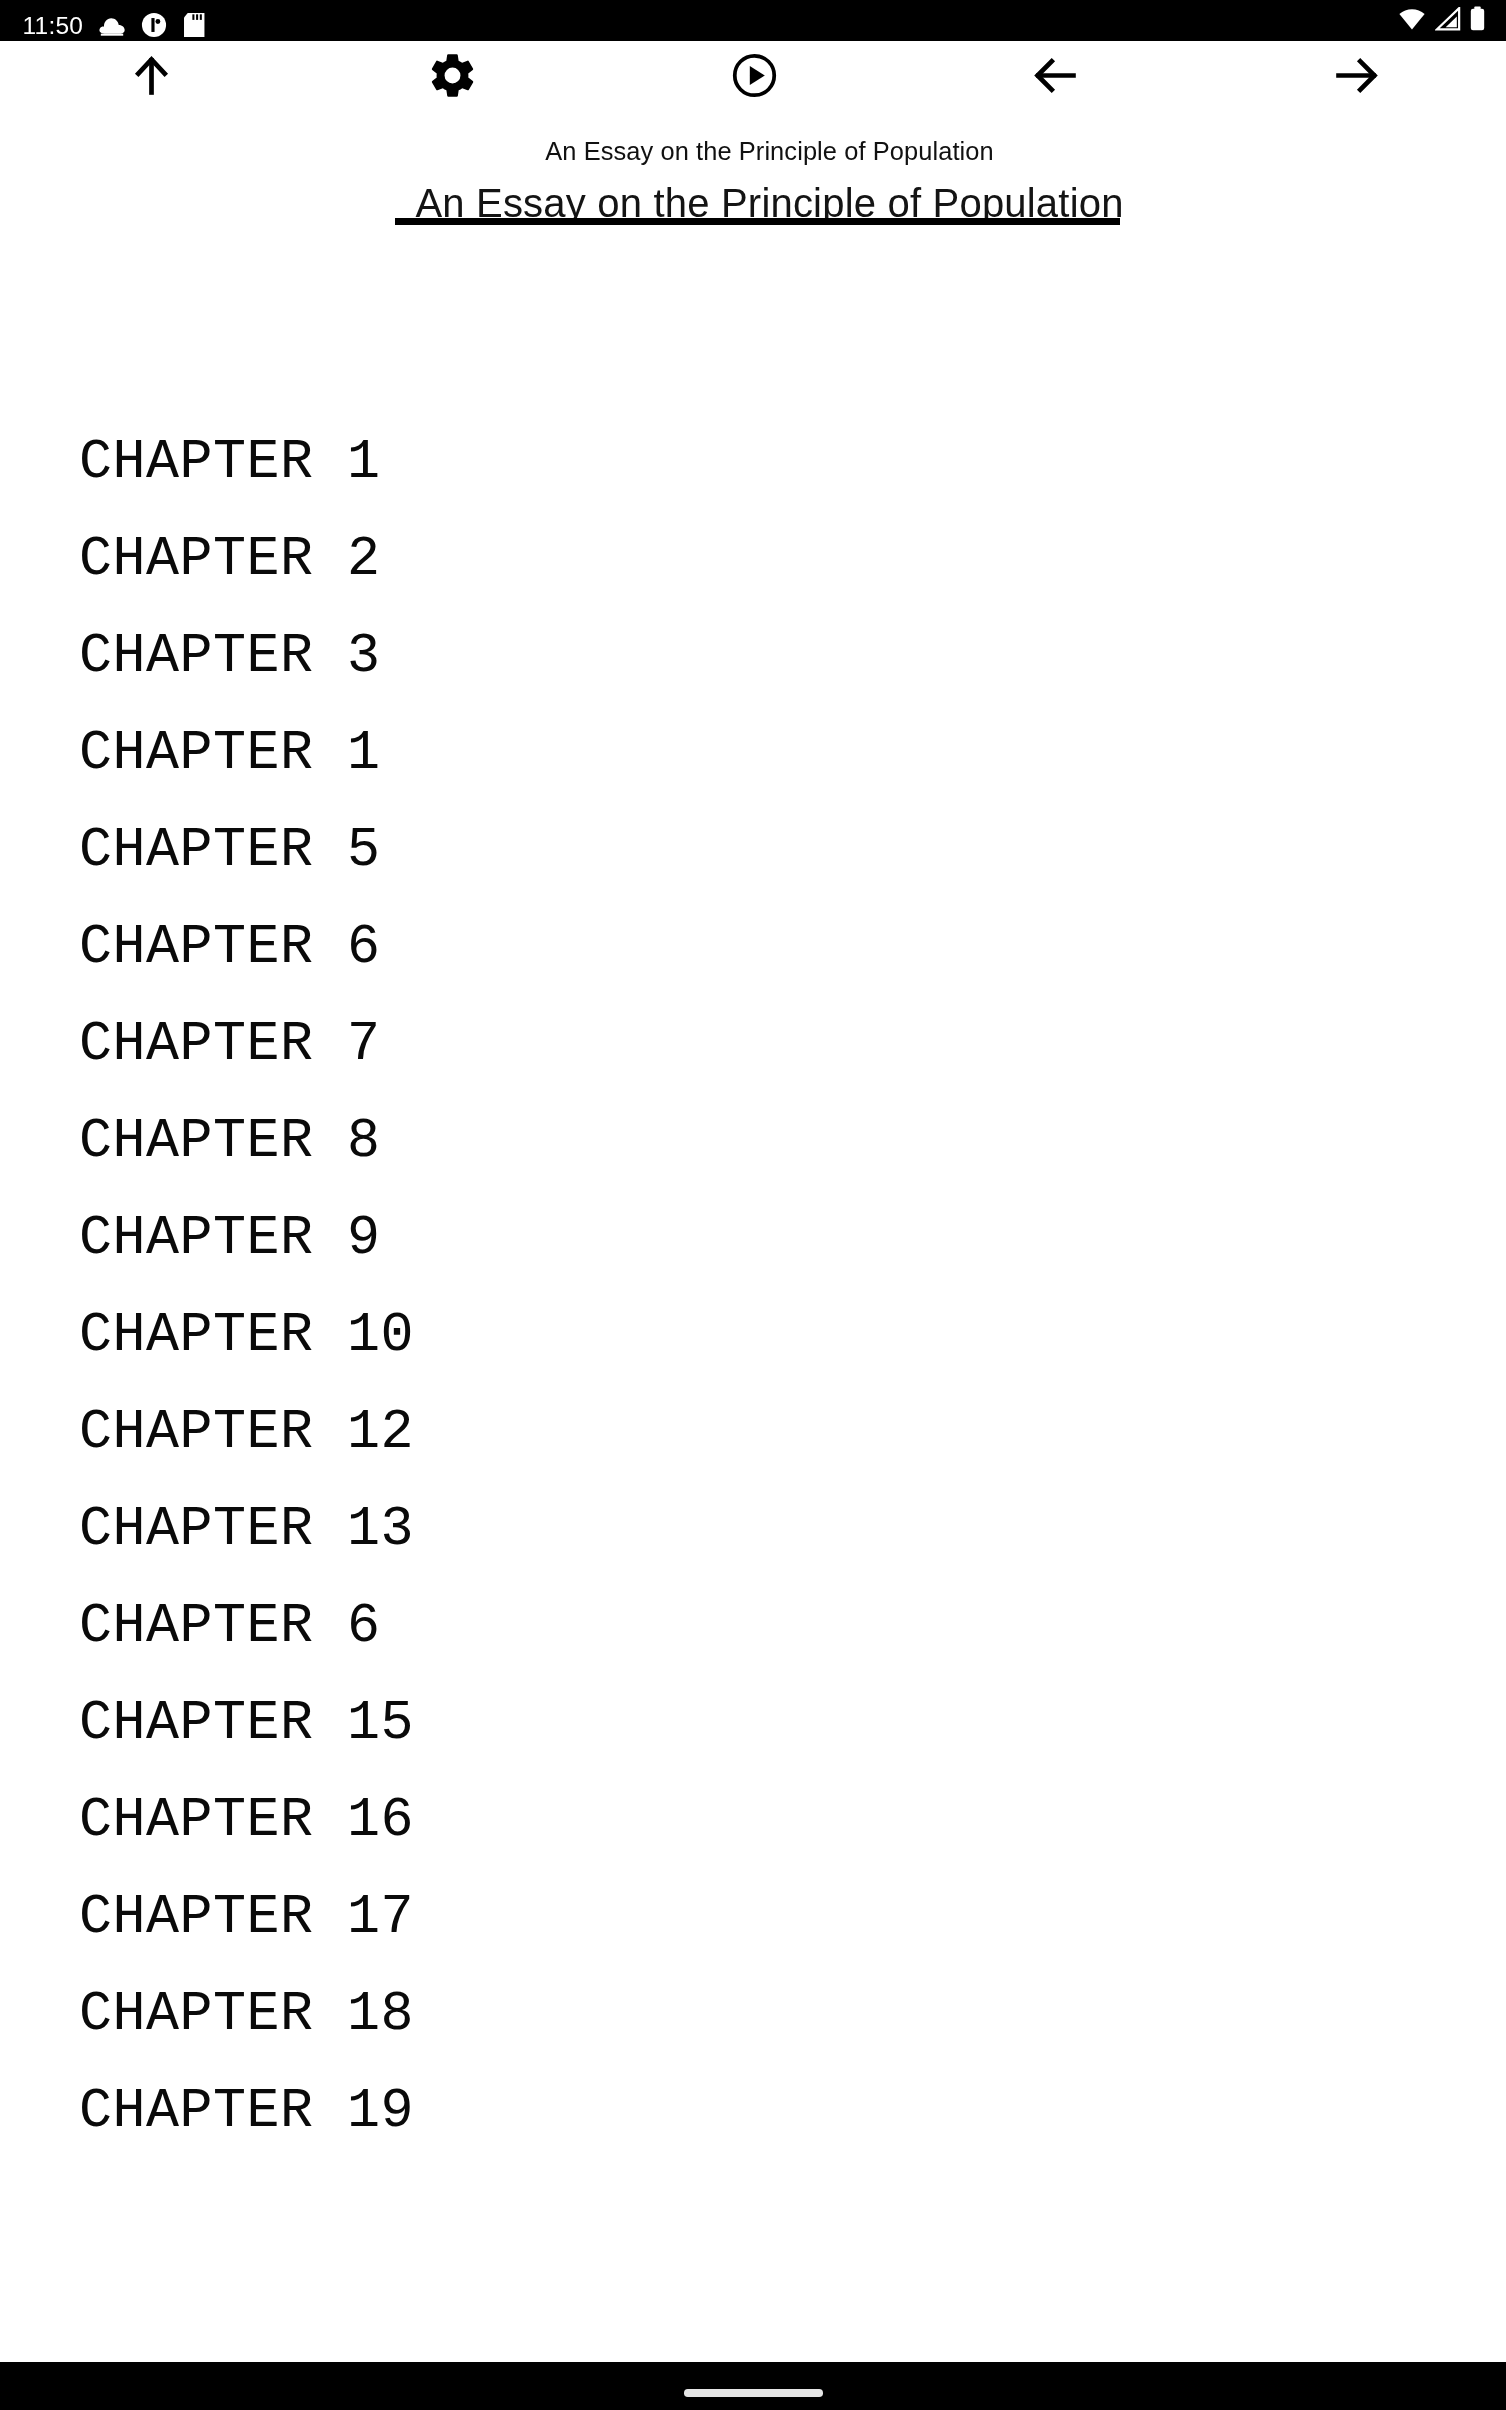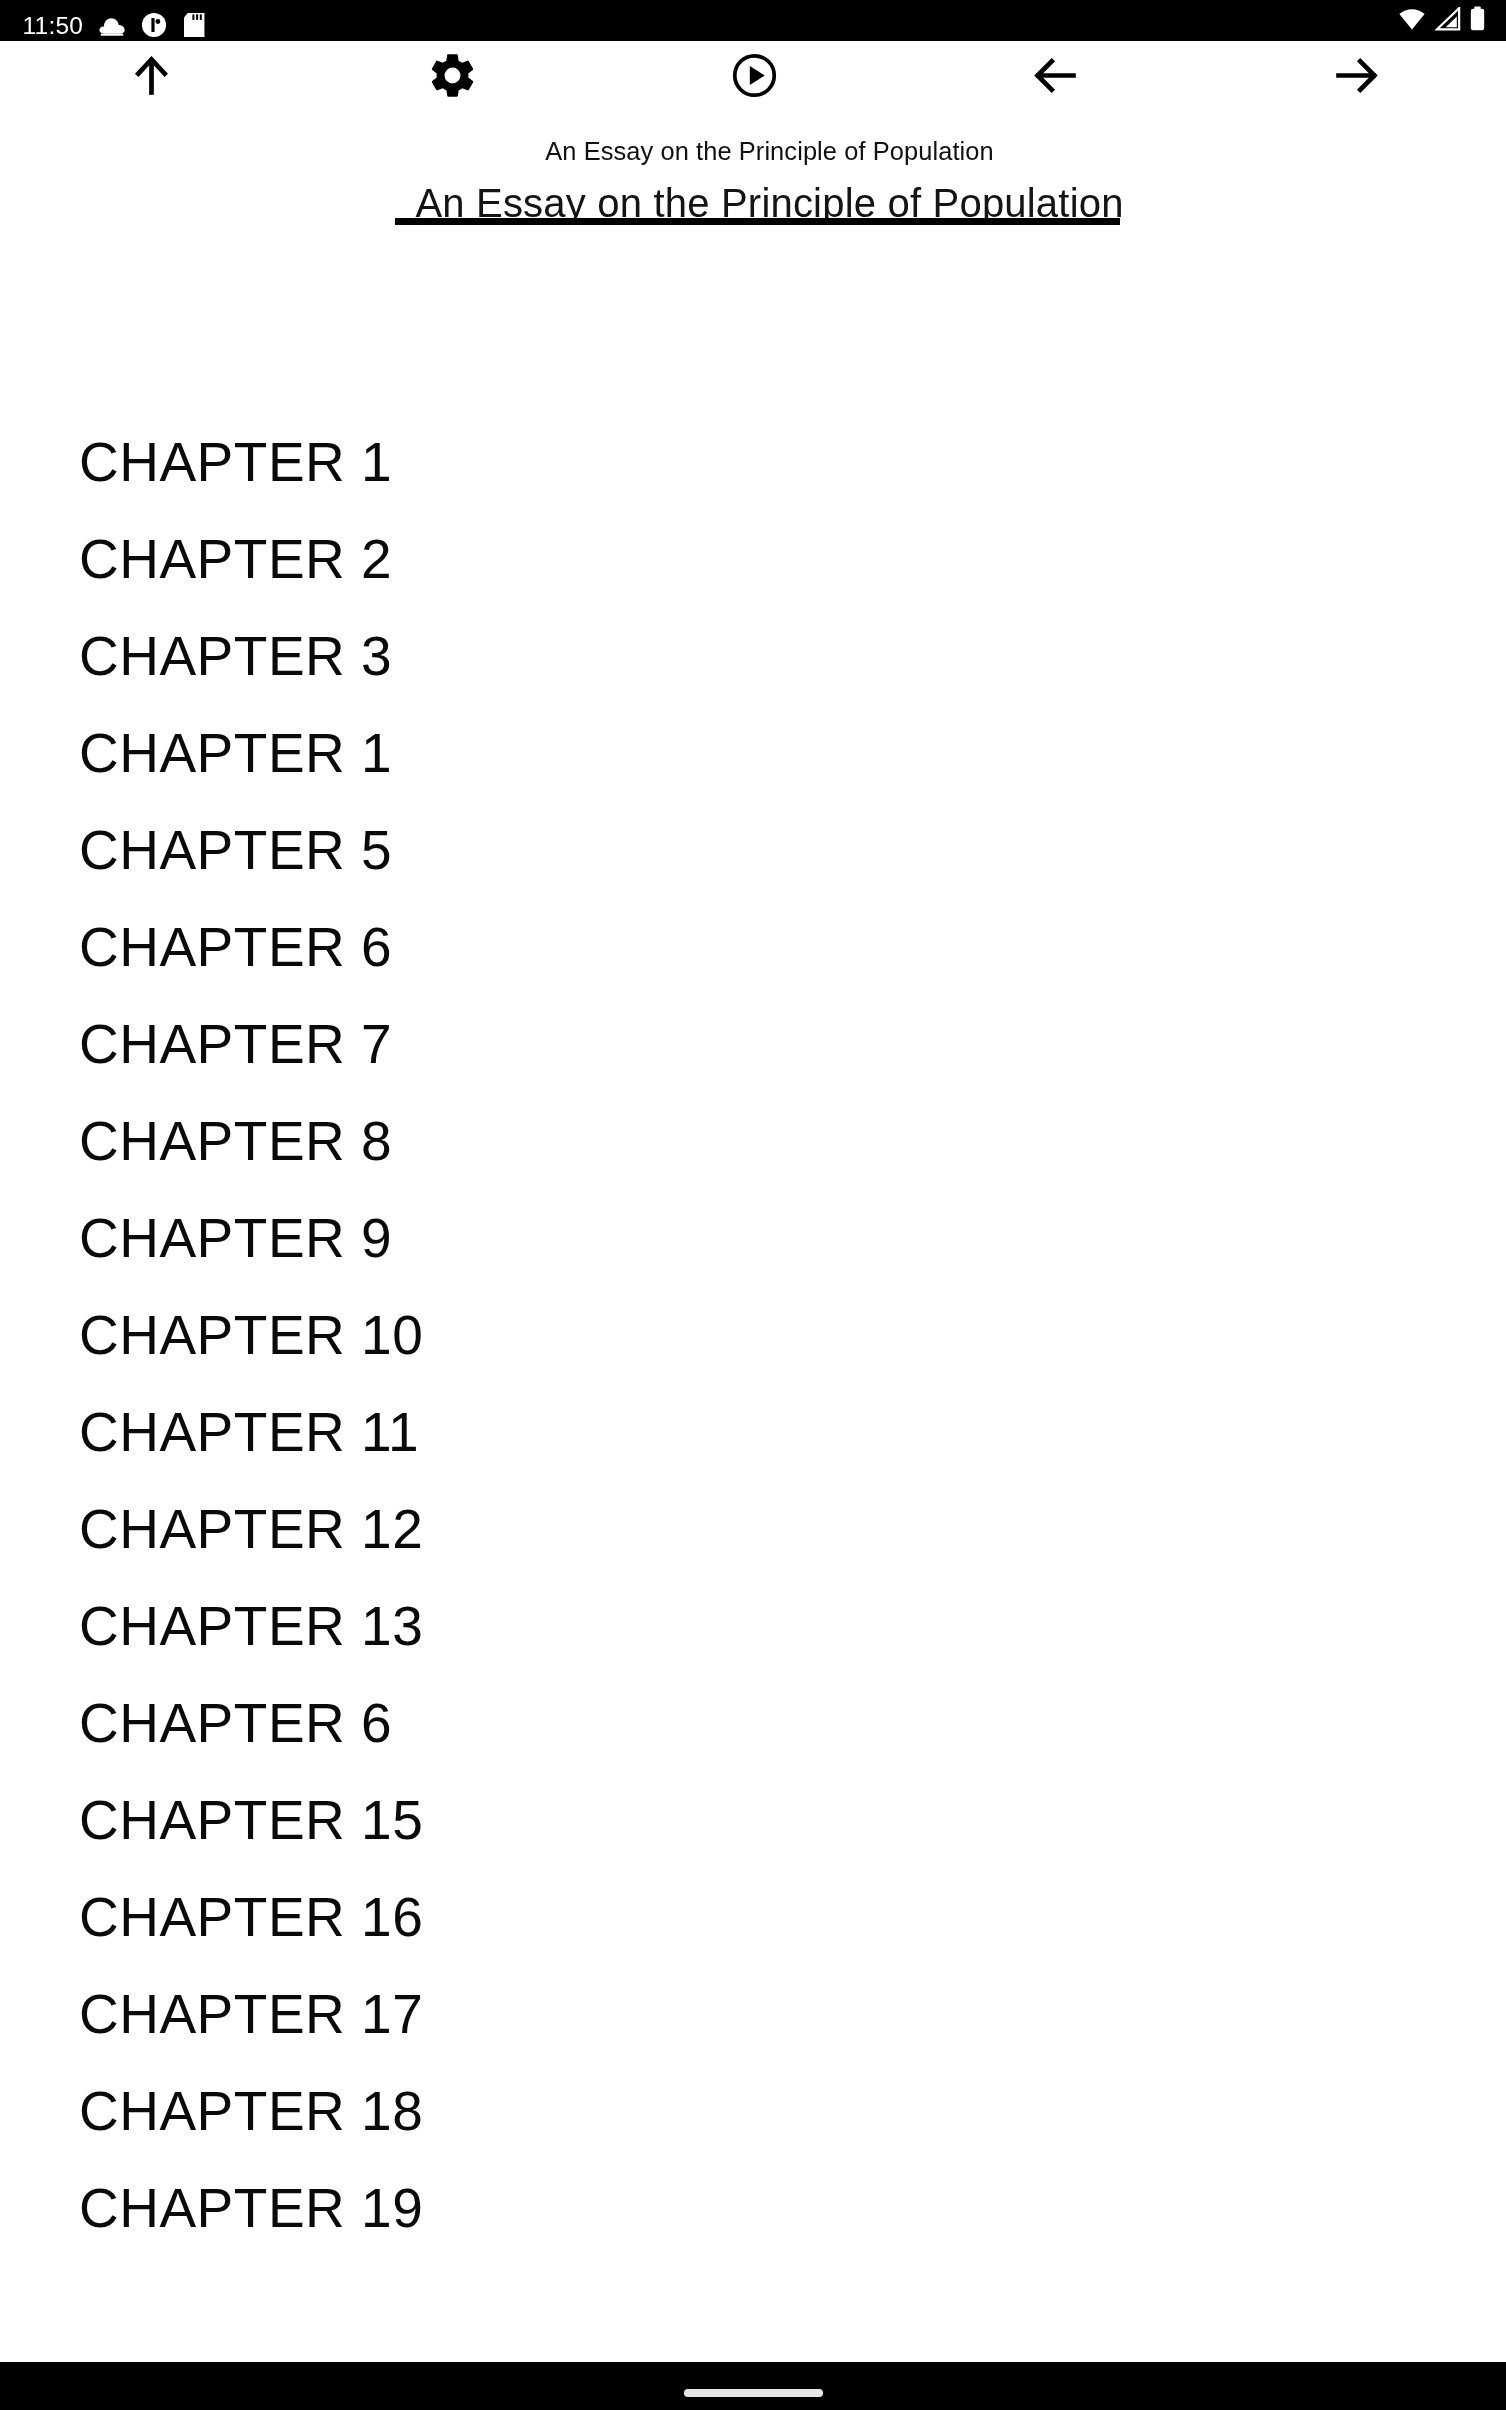--- a/index.html
+++ b/index.html
@@ -116,20 +116,21 @@
     height: 6.6px;
     background: #000000;
   }
 
   
   #chapter-list {
     position: absolute;
     top: 414px; left: 0;
     width: 1254px;
     padding-left: 79px;
+    font-family: Liberation Mono, monospace;
   }
   .chapter-item {
     height: 97px;
     line-height: 97px;
     font-size: 55px;
     color: #0a0a0a;
     letter-spacing: 0.5px;
     white-space: nowrap;
     cursor: pointer;
   }
@@ -266,21 +267,20 @@
     <div class="chapter-item">CHAPTER 1</div>
     <div class="chapter-item">CHAPTER 2</div>
     <div class="chapter-item">CHAPTER 3</div>
     <div class="chapter-item">CHAPTER 1</div>
     <div class="chapter-item">CHAPTER 5</div>
     <div class="chapter-item">CHAPTER 6</div>
     <div class="chapter-item">CHAPTER 7</div>
     <div class="chapter-item">CHAPTER 8</div>
     <div class="chapter-item">CHAPTER 9</div>
     <div class="chapter-item">CHAPTER 10</div>
-    <div class="chapter-item">CHAPTER 11</div>
     <div class="chapter-item">CHAPTER 12</div>
     <div class="chapter-item">CHAPTER 13</div>
     <div class="chapter-item">CHAPTER 6</div>
     <div class="chapter-item">CHAPTER 15</div>
     <div class="chapter-item">CHAPTER 16</div>
     <div class="chapter-item">CHAPTER 17</div>
     <div class="chapter-item">CHAPTER 18</div>
     <div class="chapter-item">CHAPTER 19</div>
   </div>
 

